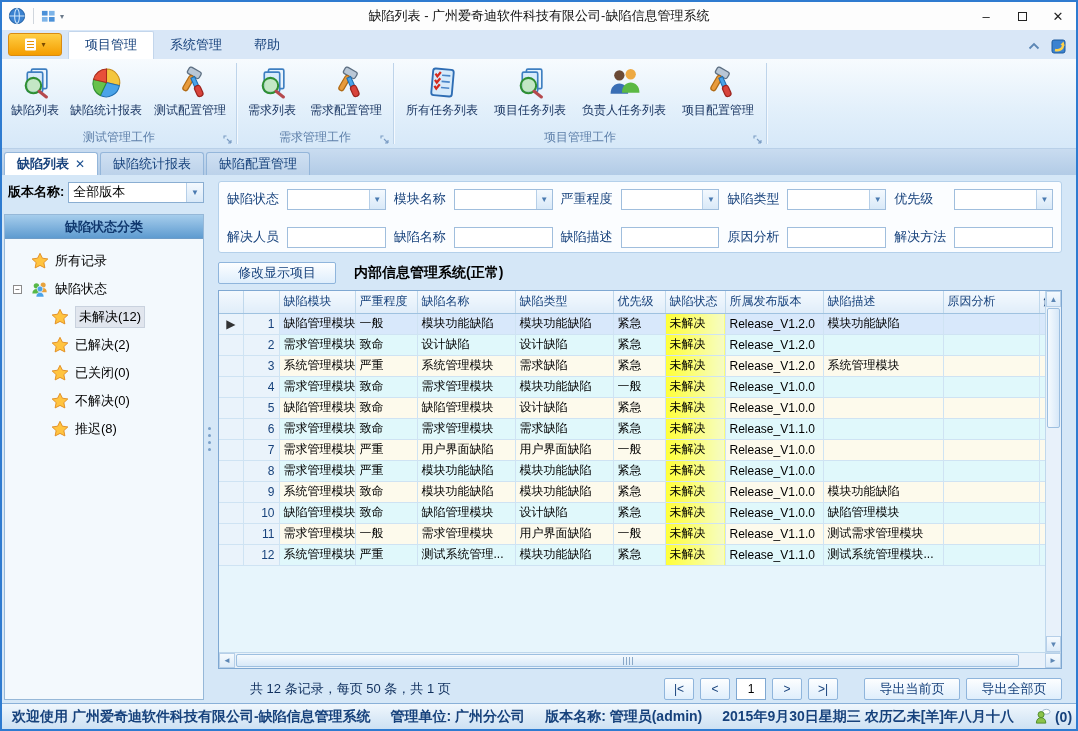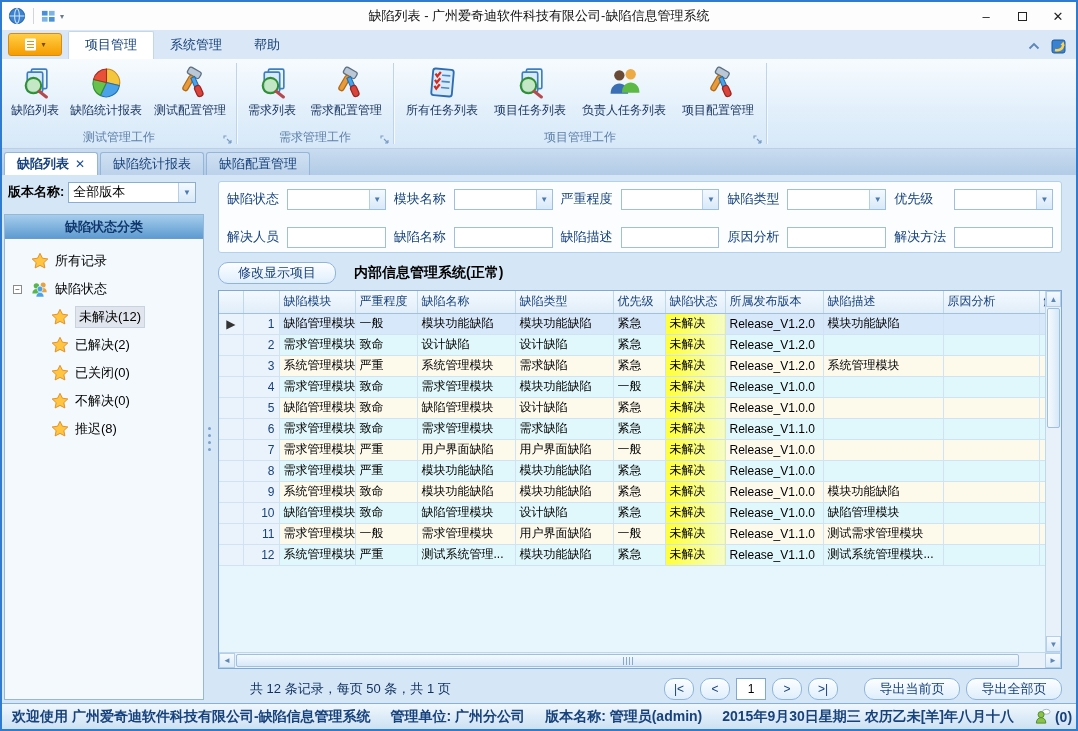--- a/index.html
+++ b/index.html
@@ -52,21 +52,21 @@
   .dtab.active{background:#fff;font-weight:bold;}
   .dtab .close-x{font-size:12px;font-weight:bold;color:#1a4e8f;}
 
   
   .main{top:173px;left:0;right:0;bottom:26px;background:#d5e7f7;}
 
   
   .sidebar{left:2px;top:6px;width:200px;bottom:3px;}
   .version-row{display:flex;align-items:center;gap:4px;height:22px;padding-left:4px;}
   .version-label{font-weight:bold;font-size:13px;}
-  .combo{flex:1;height:21px;background:#fff;border:1px solid #8aaed2;display:flex;align-items:center;margin-right:8px;gap:16px;}
+  .combo{flex:1;height:21px;background:#fff;border:1px solid #8aaed2;display:flex;align-items:center;margin-right:0;gap:16px;}
   .combo-value{flex:1;padding:0 4px;font-size:13px;}
   .combo-btn{width:17px;height:100%;background:linear-gradient(#f4f9fe,#d9e9f8);border-left:1px solid #b6cfe8;
     display:flex;align-items:center;justify-content:center;font-size:8px;color:#4a7ab0;}
   .side-panel{position:absolute;left:0;right:0;top:33px;bottom:0;border:1px solid #96b8d8;background:#f3f9fd;}
   .side-panel-header{height:24px;background:linear-gradient(#a6cdec,#5e9bd0);display:flex;align-items:center;justify-content:center;
     font-weight:bold;color:#10386e;font-size:13px;border-bottom:1px solid #6d9cc8;}
   .tree{padding-top:8px;}
   .tree-item{height:28px;display:flex;align-items:center;gap:6px;font-size:13px;position:relative;}
   .tree-item .ic{width:18px;height:18px;}
   .tree-item.lvl1{padding-left:26px;}
@@ -88,21 +88,21 @@
     padding:6px 8px 4px 8px;display:flex;flex-direction:column;justify-content:space-between;}
   .filter-row{display:flex;align-items:center;height:22px;gap:8px;}
   .ffield{display:flex;align-items:center;flex:1;gap:4px;}
   .flabel{width:56px;color:#17427c;font-size:13px;white-space:nowrap;flex:none;}
   .fctl{flex:1;height:21px;background:#fff;border:1px solid #a0bedd;display:flex;align-items:center;}
   .fctl .arrow{margin-left:auto;width:16px;height:100%;background:linear-gradient(#f4f9fe,#d9e9f8);border-left:1px solid #b6cfe8;
     display:flex;align-items:center;justify-content:center;font-size:8px;color:#4a7ab0;}
 
   
   .toolbar-row{left:4px;right:12px;top:85px;height:26px;display:flex;align-items:center;}
-  .btn{height:22px;border:1px solid #8fb5dc;border-radius:10px;background:linear-gradient(#fdfeff,#dfeefc);
+  .btn{height:22px;border:1px solid #8fb5dc;border-radius:2px;background:linear-gradient(#fdfeff,#dfeefc);
     color:#17427c;font-size:13px;display:inline-flex;align-items:center;justify-content:center;}
   .modify-btn{width:118px;}
   .system-label{margin-left:18px;font-weight:bold;font-size:14px;color:#000;}
   .action-btns{margin-left:auto;display:flex;gap:10px;}
   .action-btns .btn{width:78px;}
 
   
   .grid-box{left:4px;right:12px;top:115px;height:379px;border:1px solid #7fa8d2;background:#e7f5fc;display:flex;flex-direction:column;}
   .grid-view{flex:1;display:flex;min-height:0;}
   .table-wrap{flex:1;overflow:hidden;position:relative;background:#e7f5fc;}

